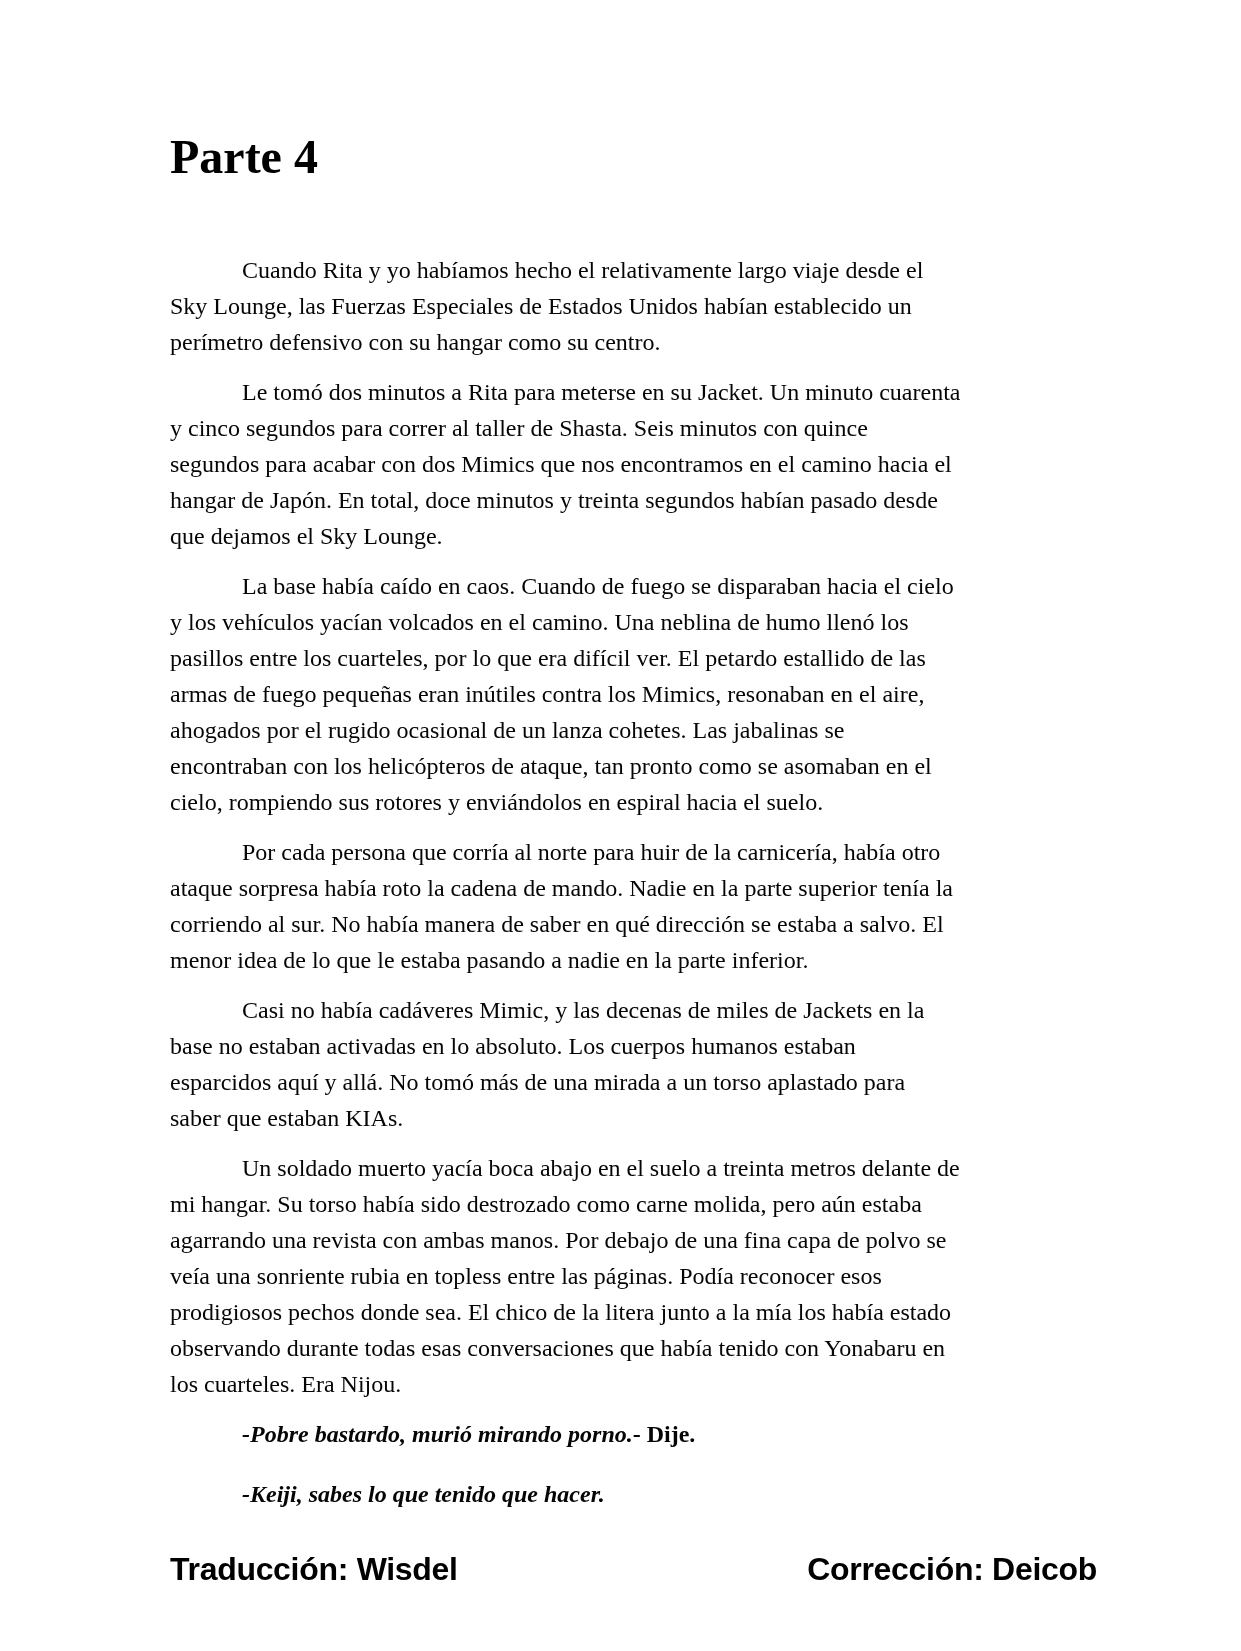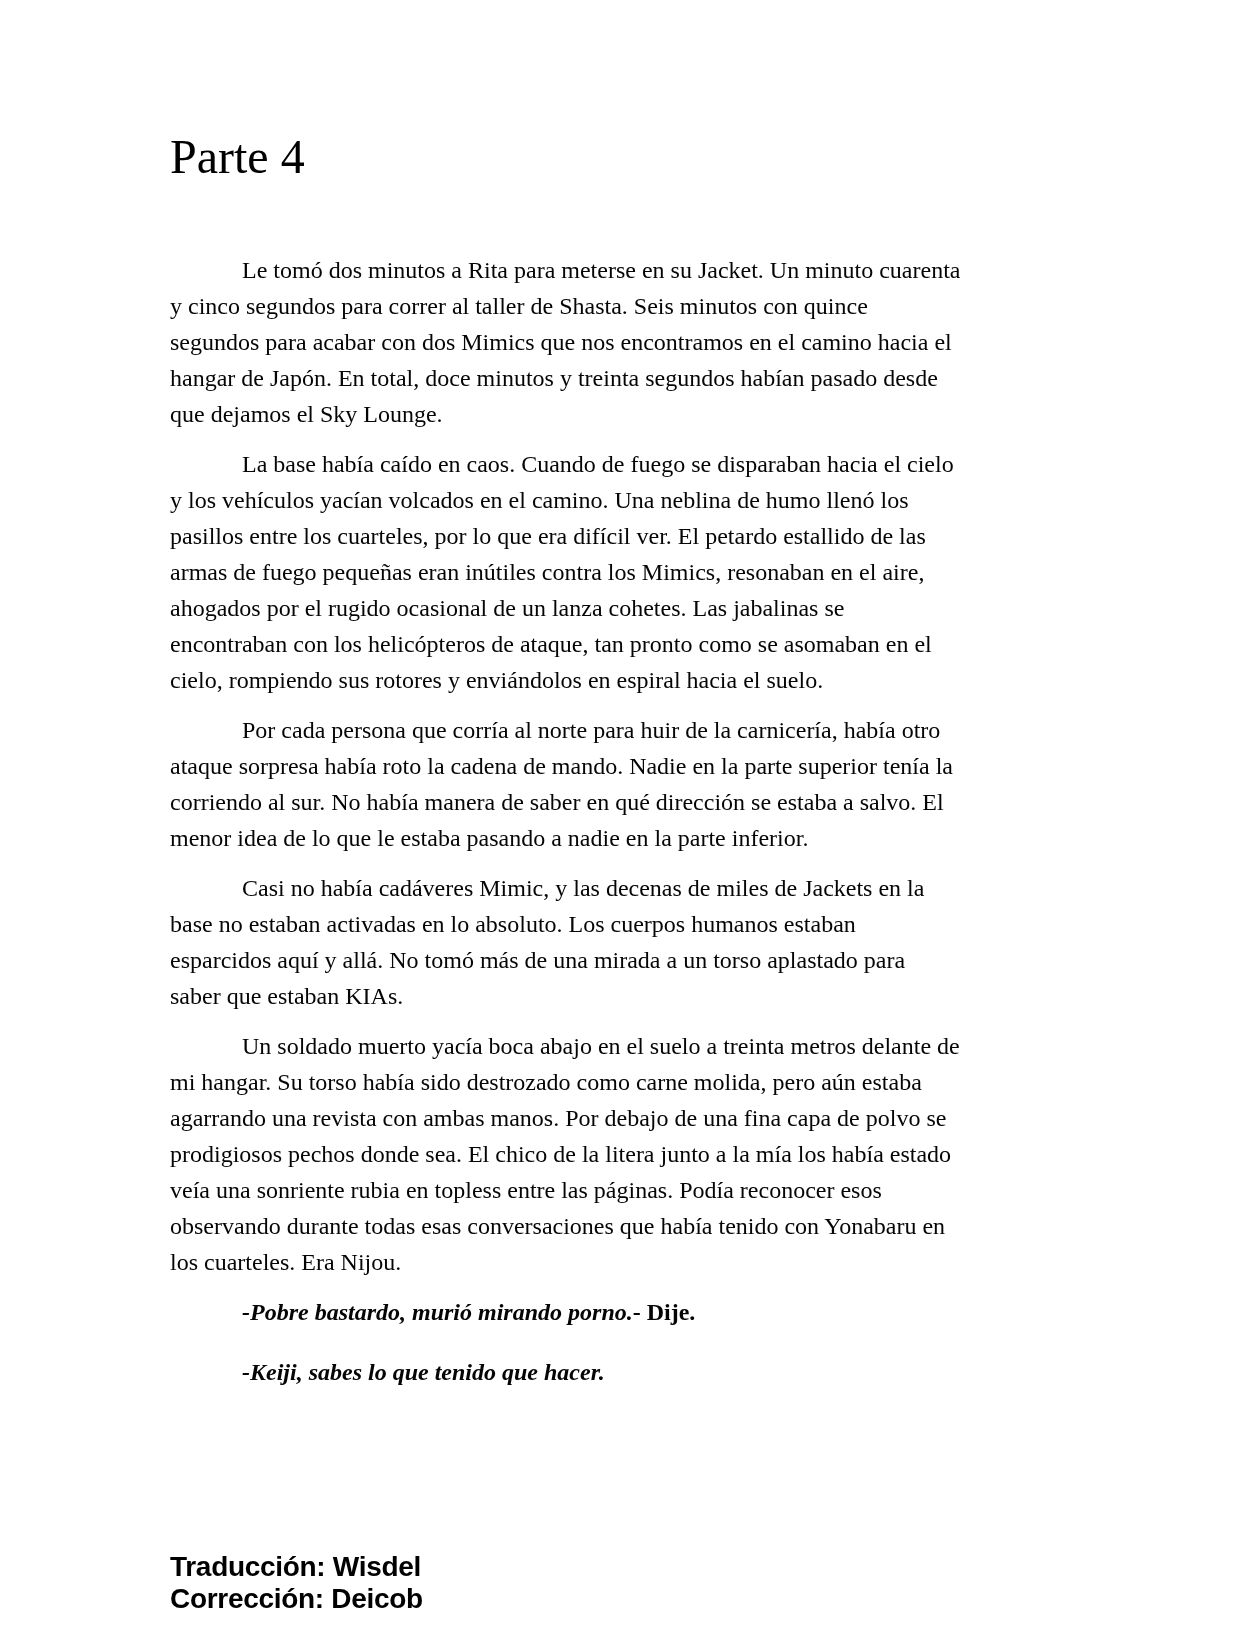--- a/index.html
+++ b/index.html
@@ -20,21 +20,21 @@
     position: absolute;
     left: 170px;
     right: 144px;
     top: 0;
   }
   .title {
     margin: 0 0 66px 0;
     padding-top: 128px;
     font-size: 48px;
     line-height: 58px;
-    font-weight: 400;
+    font-weight: 700;
     color: #000000;
     font-family: "Liberation Serif", "DejaVu Serif", serif;
   }
   .para {
     margin: 0 0 14px 0;
     padding: 0;
   }
   .line {
     display: block;
     font-size: 24px;
@@ -54,33 +54,37 @@
   }
   .footer {
     position: absolute;
     left: 170px;
     right: 144px;
     top: 1551px;
     display: flex;
     justify-content: space-between;
     font-family: "Liberation Sans", "DejaVu Sans", sans-serif;
     font-weight: 700;
-    font-size: 28px;
+    font-size: 32px;
     letter-spacing: -0.3px;
     color: #000000;
-    flex-direction: column;
   }
 </style>
 </head>
 <body>
 
 <div class="page">
   <div class="content">
     <h1 class="title">Parte 4</h1>
     <div id="paragraphs">
+        <p class="para">
+          <span class="line first">Cuando Rita y yo habíamos hecho el relativamente largo viaje desde el</span>
+          <span class="line">Sky Lounge, las Fuerzas Especiales de Estados Unidos habían establecido un</span>
+          <span class="line">perímetro defensivo con su hangar como su centro.</span>
+        </p>
         <p class="para">
           <span class="line first">Le tomó dos minutos a Rita para meterse en su Jacket. Un minuto cuarenta</span>
           <span class="line">y cinco segundos para correr al taller de Shasta. Seis minutos con quince</span>
           <span class="line">segundos para acabar con dos Mimics que nos encontramos en el camino hacia el</span>
           <span class="line">hangar de Japón. En total, doce minutos y treinta segundos habían pasado desde</span>
           <span class="line">que dejamos el Sky Lounge.</span>
         </p>
         <p class="para">
           <span class="line first">La base había caído en caos. Cuando de fuego se disparaban hacia el cielo</span>
           <span class="line">y los vehículos yacían volcados en el camino. Una neblina de humo llenó los</span>
@@ -99,22 +103,22 @@
         <p class="para">
           <span class="line first">Casi no había cadáveres Mimic, y las decenas de miles de Jackets en la</span>
           <span class="line">base no estaban activadas en lo absoluto. Los cuerpos humanos estaban</span>
           <span class="line">esparcidos aquí y allá. No tomó más de una mirada a un torso aplastado para</span>
           <span class="line">saber que estaban KIAs.</span>
         </p>
         <p class="para">
           <span class="line first">Un soldado muerto yacía boca abajo en el suelo a treinta metros delante de</span>
           <span class="line">mi hangar. Su torso había sido destrozado como carne molida, pero aún estaba</span>
           <span class="line">agarrando una revista con ambas manos. Por debajo de una fina capa de polvo se</span>
+          <span class="line">veía una sonriente rubia en topless entre las páginas. Podía reconocer esos</span>
           <span class="line">prodigiosos pechos donde sea. El chico de la litera junto a la mía los había estado</span>
-          <span class="line">veía una sonriente rubia en topless entre las páginas. Podía reconocer esos</span>
           <span class="line">observando durante todas esas conversaciones que había tenido con Yonabaru en</span>
           <span class="line">los cuarteles. Era Nijou.</span>
         </p>
         <p class="para dialogue">
           <span class="line first"><em>-Pobre bastardo, murió mirando porno.</em><span>- Dije.</span></span>
         </p>
         <p class="para dialogue">
           <span class="line first"><em>-Keiji, sabes lo que tenido que hacer.</em></span>
         </p>
       </div>

